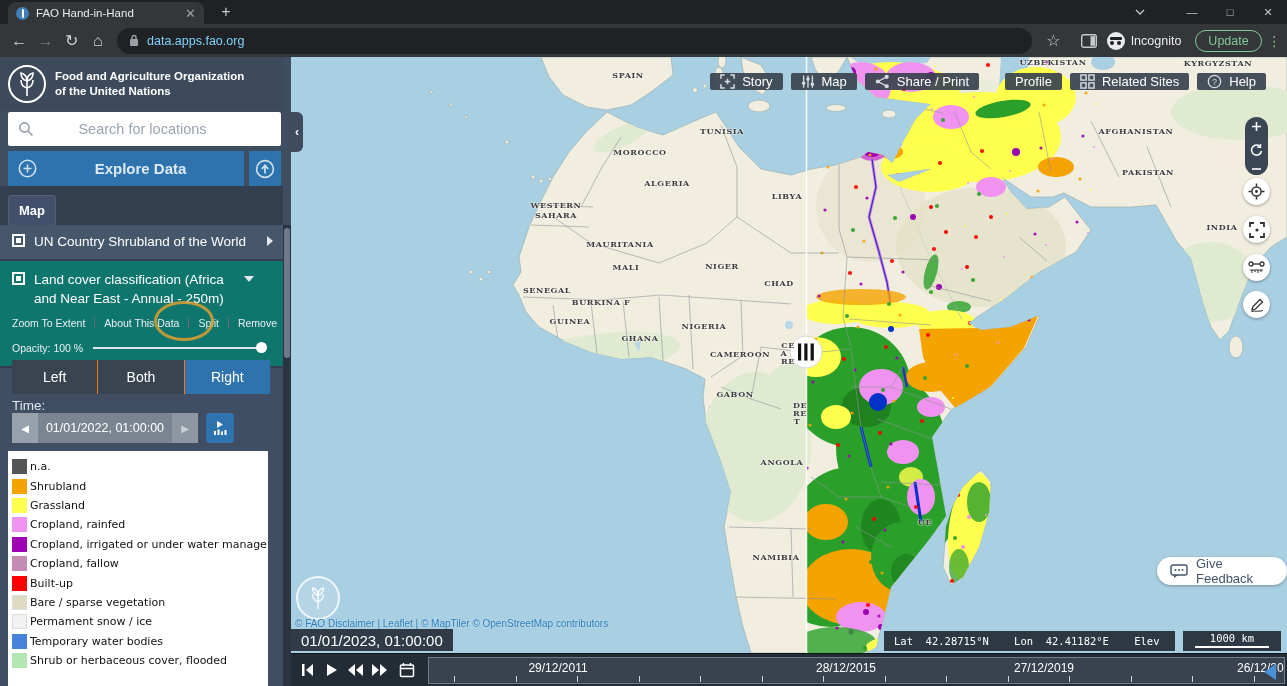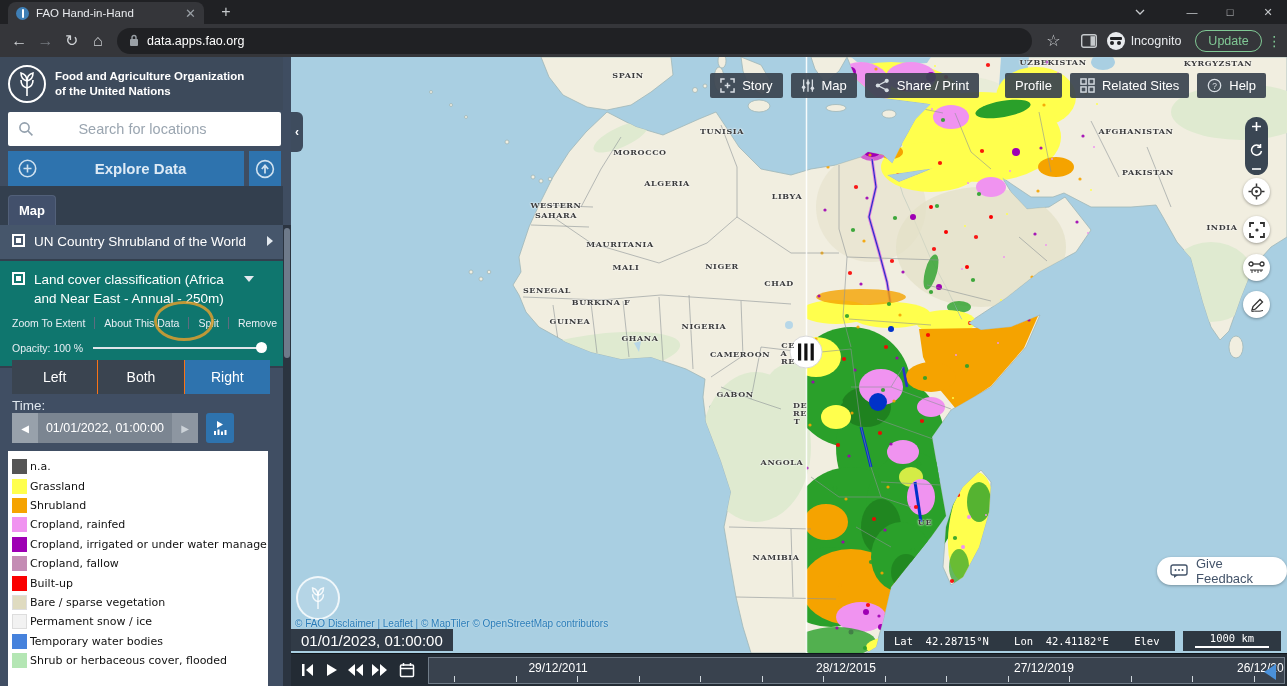--- a/index.html
+++ b/index.html
@@ -15,21 +15,21 @@
   .favicon::after{content:""; position:absolute; left:5.5px; top:2px; width:2px; height:9px; background:#fff; border-radius:1px;}
   .tab-close { color:#9aa0a6; font-size:13px; cursor:pointer; }
   .newtab { position:absolute; left:216px; top:3px; color:#c6c9cc; font-size:16px; width:20px; text-align:center;}
   .winctl { position:absolute; top:0; height:24px; display:flex; align-items:center; color:#c6c9cc; }
   .winctl span { width:38px; text-align:center; font-size:11px; }
   #toolbar { position:absolute; left:0; top:24px; width:100%; height:33px; background:#35363a; display:flex; align-items:center; }
   .navic { color:#d0d3d6; font-size:16px; width:27px; text-align:center; }
   .navic.dim { color:#73787e; }
   #omnibox { height:26px; width:940px; margin-left:6px; background:#202124; border-radius:14px;
              display:flex; align-items:center; padding:0 12px; }
-  #omnibox .url { color:#ffffff; font-size:12.5px; margin-left:8px; }
+  #omnibox .url { color:#7dd3fc; font-size:12.5px; margin-left:8px; }
   #incog { display:flex; align-items:center; margin-left:10px; }
   #incog .ic { width:18px; height:18px; background:#e8eaed; border-radius:50%; position:relative; }
   #incog .ic::before{content:""; position:absolute; left:3px; top:5px; width:12px; height:3px; background:#202124; border-radius:1px;}
   #incog .ic::after{content:""; position:absolute; left:3.5px; top:9px; width:4px; height:4px; border-radius:50%; background:#202124; box-shadow:7px 0 0 #202124;}
   #incog .t { color:#e8eaed; font-size:12.5px; margin-left:6px; }
   #update-btn { margin-left:14px; border:1px solid #81c995; color:#81c995; border-radius:12px;
                 font-size:12.5px; padding:3px 12px; background:transparent; }
   .kebab { color:#81c995; font-size:14px; width:26px; text-align:center; letter-spacing:0;}
 
   
@@ -99,21 +99,21 @@
   .wat  { fill:#a9cfe2; }
   .borders { fill:none; stroke:#8d9396; stroke-width:.7; opacity:.85; }
   #map-labels { position:absolute; left:0; top:0; width:996px; height:596px; pointer-events:none; }
   .mlabel { position:absolute; transform:translate(-50%,-50%); font-family:"DejaVu Serif", serif;
             font-size:8px; font-weight:bold; letter-spacing:.6px; color:#3c3c3c;
             text-shadow:0 0 2px #fff,0 0 2px #fff; white-space:nowrap; }
   #collapse-tab { position:absolute; left:0; top:55px; width:12px; height:40px; background:#3e4c5e;
                   border-radius:0 6px 6px 0; color:#fff; display:flex; align-items:center; justify-content:center;
                   font-size:12px; font-weight:bold; }
   #map-buttons { position:absolute; top:16px; right:21px; display:flex; gap:8px; }
-  .mbtn { background:rgba(58,68,80,.93); color:#fff; font-size:13px; height:25px; display:flex;
+  .mbtn { background:rgba(58,68,80,.93); color:#fff; font-size:13px; height:17px; display:flex;
           align-items:center; padding:0 10px; border-radius:2px; }
   .mbtn .micon { display:flex; margin-right:7px; }
   .mbtn.gap { margin-left:18px; }
   #zoom-pill { position:absolute; left:954px; top:60px; width:23px; height:58px; background:#3a4653;
                border-radius:12px; display:flex; flex-direction:column; align-items:center; justify-content:space-between;
                padding:4px 0; color:#fff; }
   .circ-ctl { position:absolute; left:952px; width:27px; height:27px; background:#fff; border-radius:50%;
               box-shadow:0 1px 3px rgba(0,0,0,.35); display:flex; align-items:center; justify-content:center; }
   #watermark { position:absolute; left:5px; top:519px; width:44px; height:44px; border-radius:50%;
                border:2px solid rgba(255,255,255,.8); background:rgba(255,255,255,.14);
@@ -297,26 +297,26 @@
           </div>
         </div>
 
         <div id="legend-box">
           <div id="legend-list">
               <div class="lrow">
                 <span class="sw" style="background: rgb(85, 85, 85);"></span>
                 <span class="lt">n.a.</span>
               </div>
               <div class="lrow">
+                <span class="sw" style="background: rgb(245, 163, 0);"></span>
+                <span class="lt">Shrubland</span>
+              </div>
+              <div class="lrow">
                 <span class="sw" style="background: rgb(255, 255, 77);"></span>
                 <span class="lt">Grassland</span>
-              </div>
-              <div class="lrow">
-                <span class="sw" style="background: rgb(245, 163, 0);"></span>
-                <span class="lt">Shrubland</span>
               </div>
               <div class="lrow">
                 <span class="sw" style="background: rgb(240, 147, 240);"></span>
                 <span class="lt">Cropland, rainfed</span>
               </div>
               <div class="lrow">
                 <span class="sw" style="background: rgb(158, 0, 180);"></span>
                 <span class="lt">Cropland, irrigated or under water management</span>
               </div>
               <div class="lrow">

